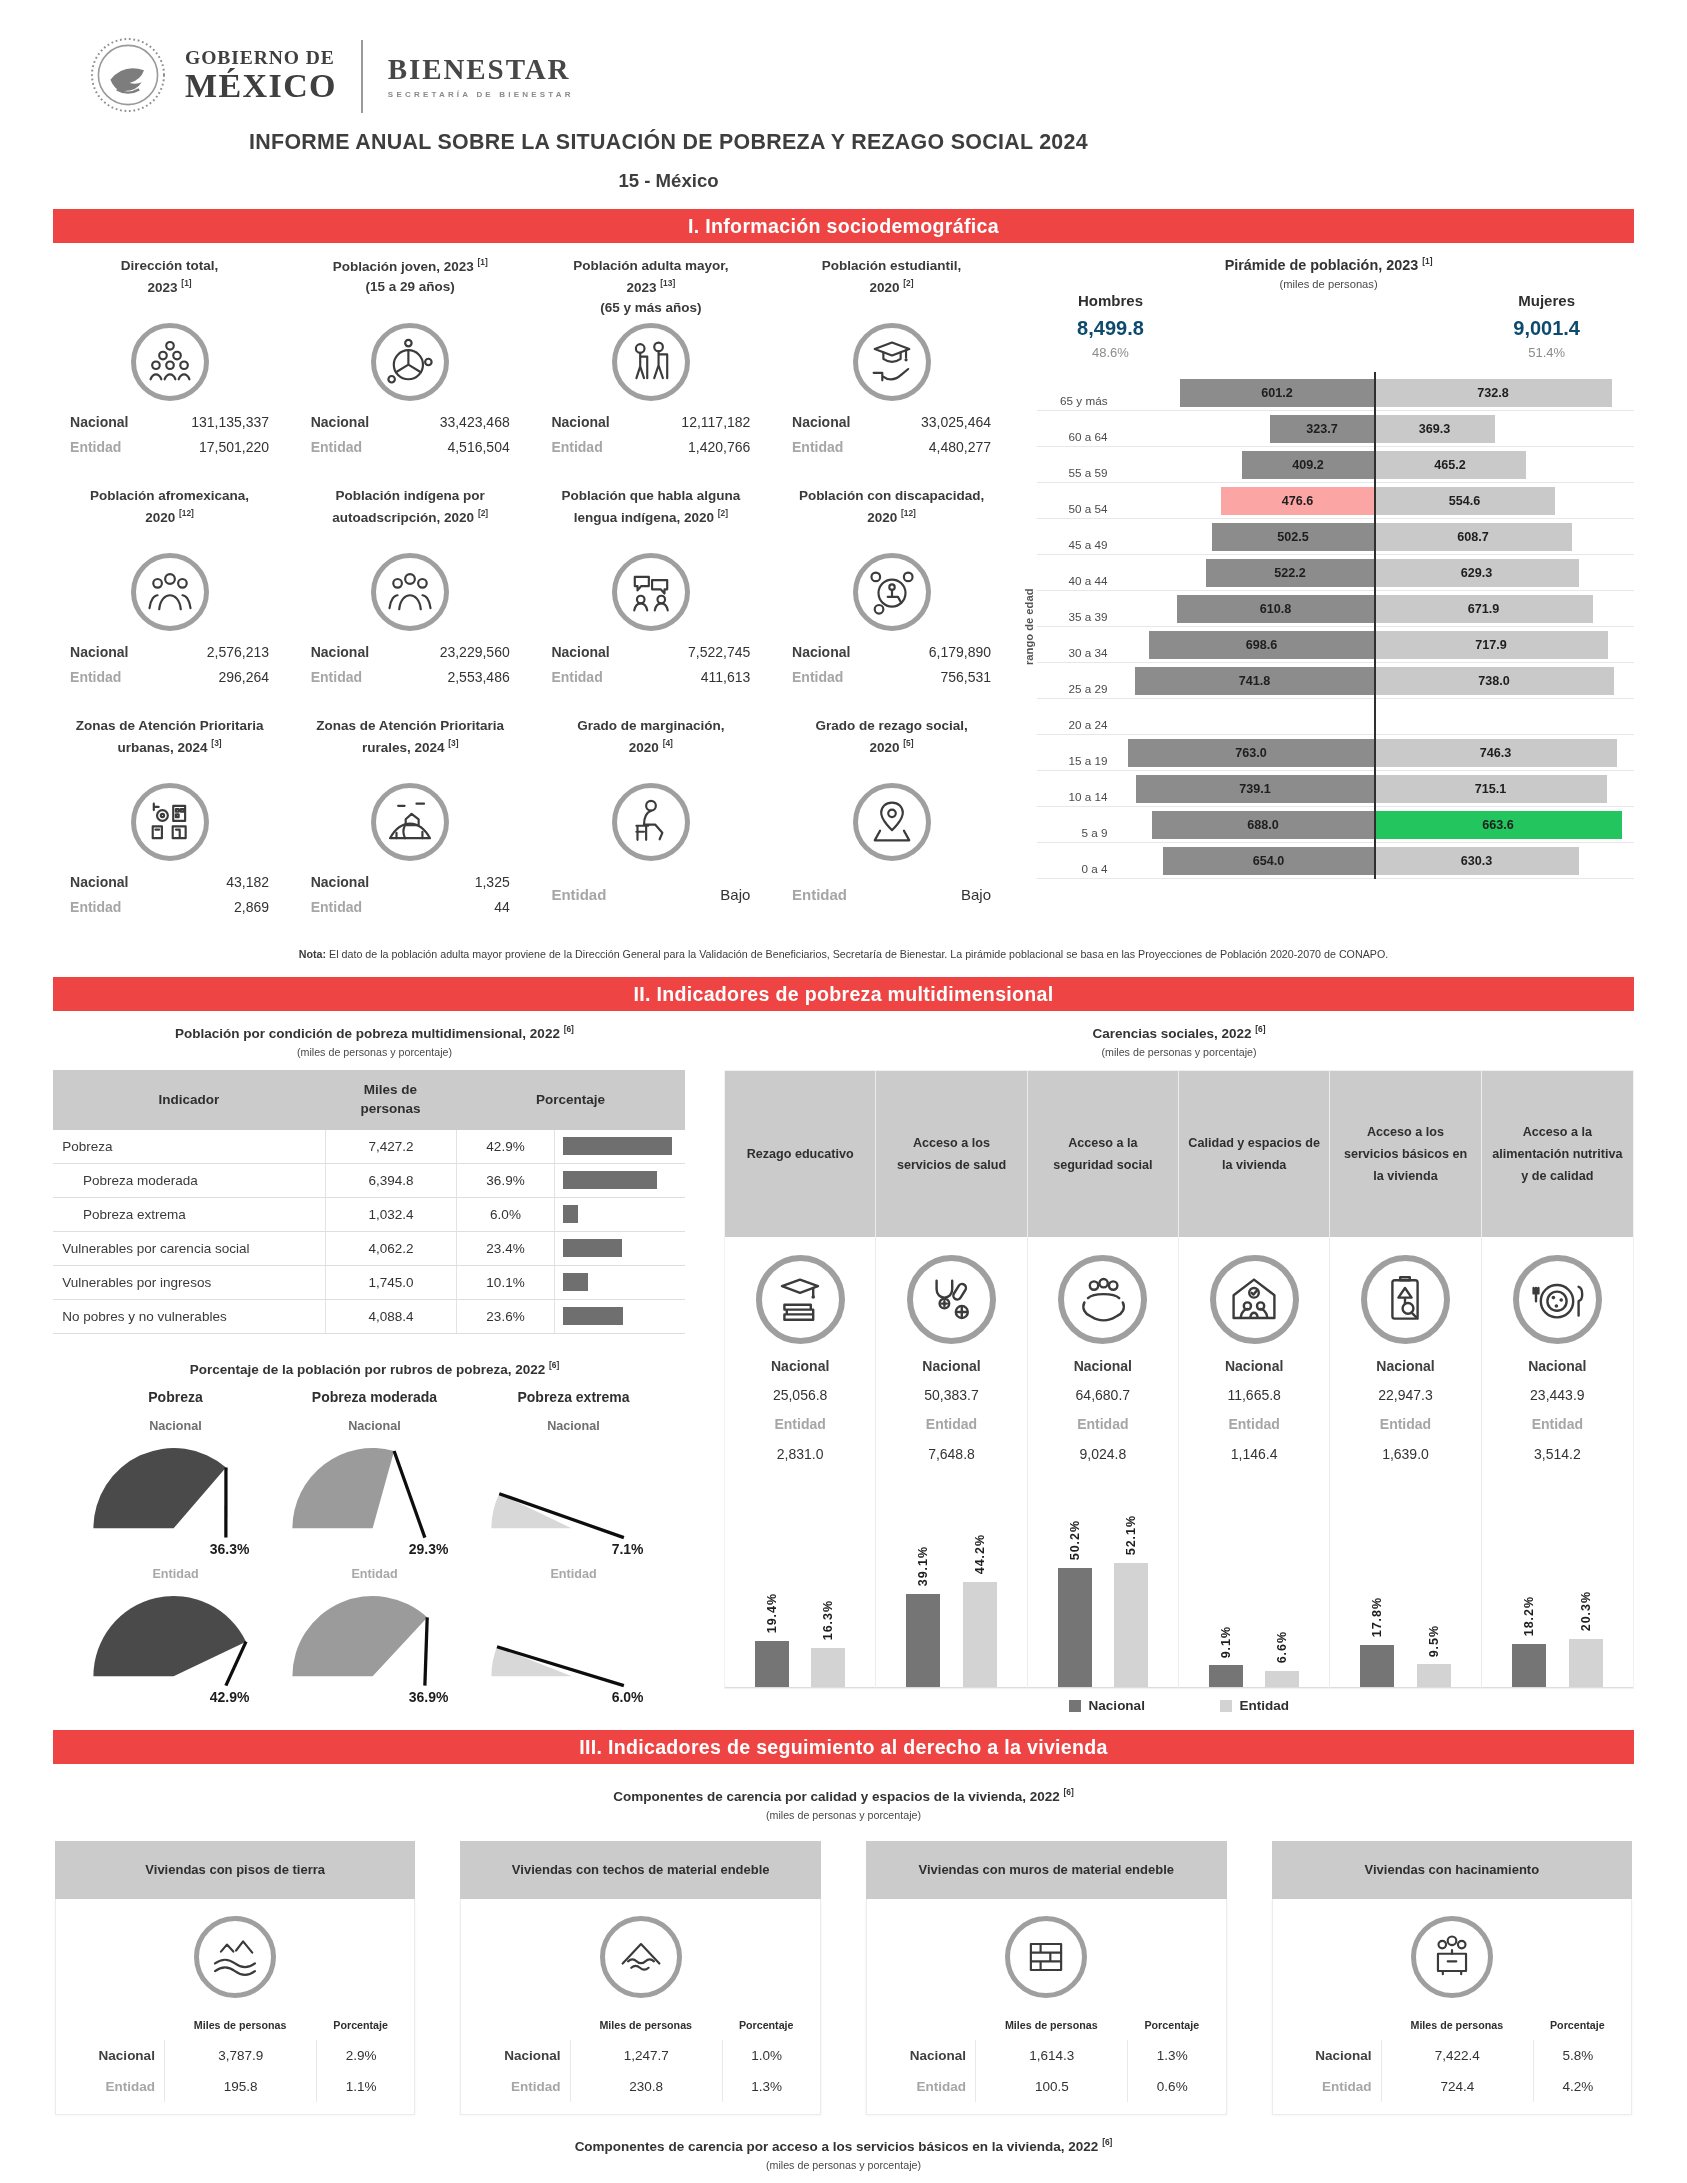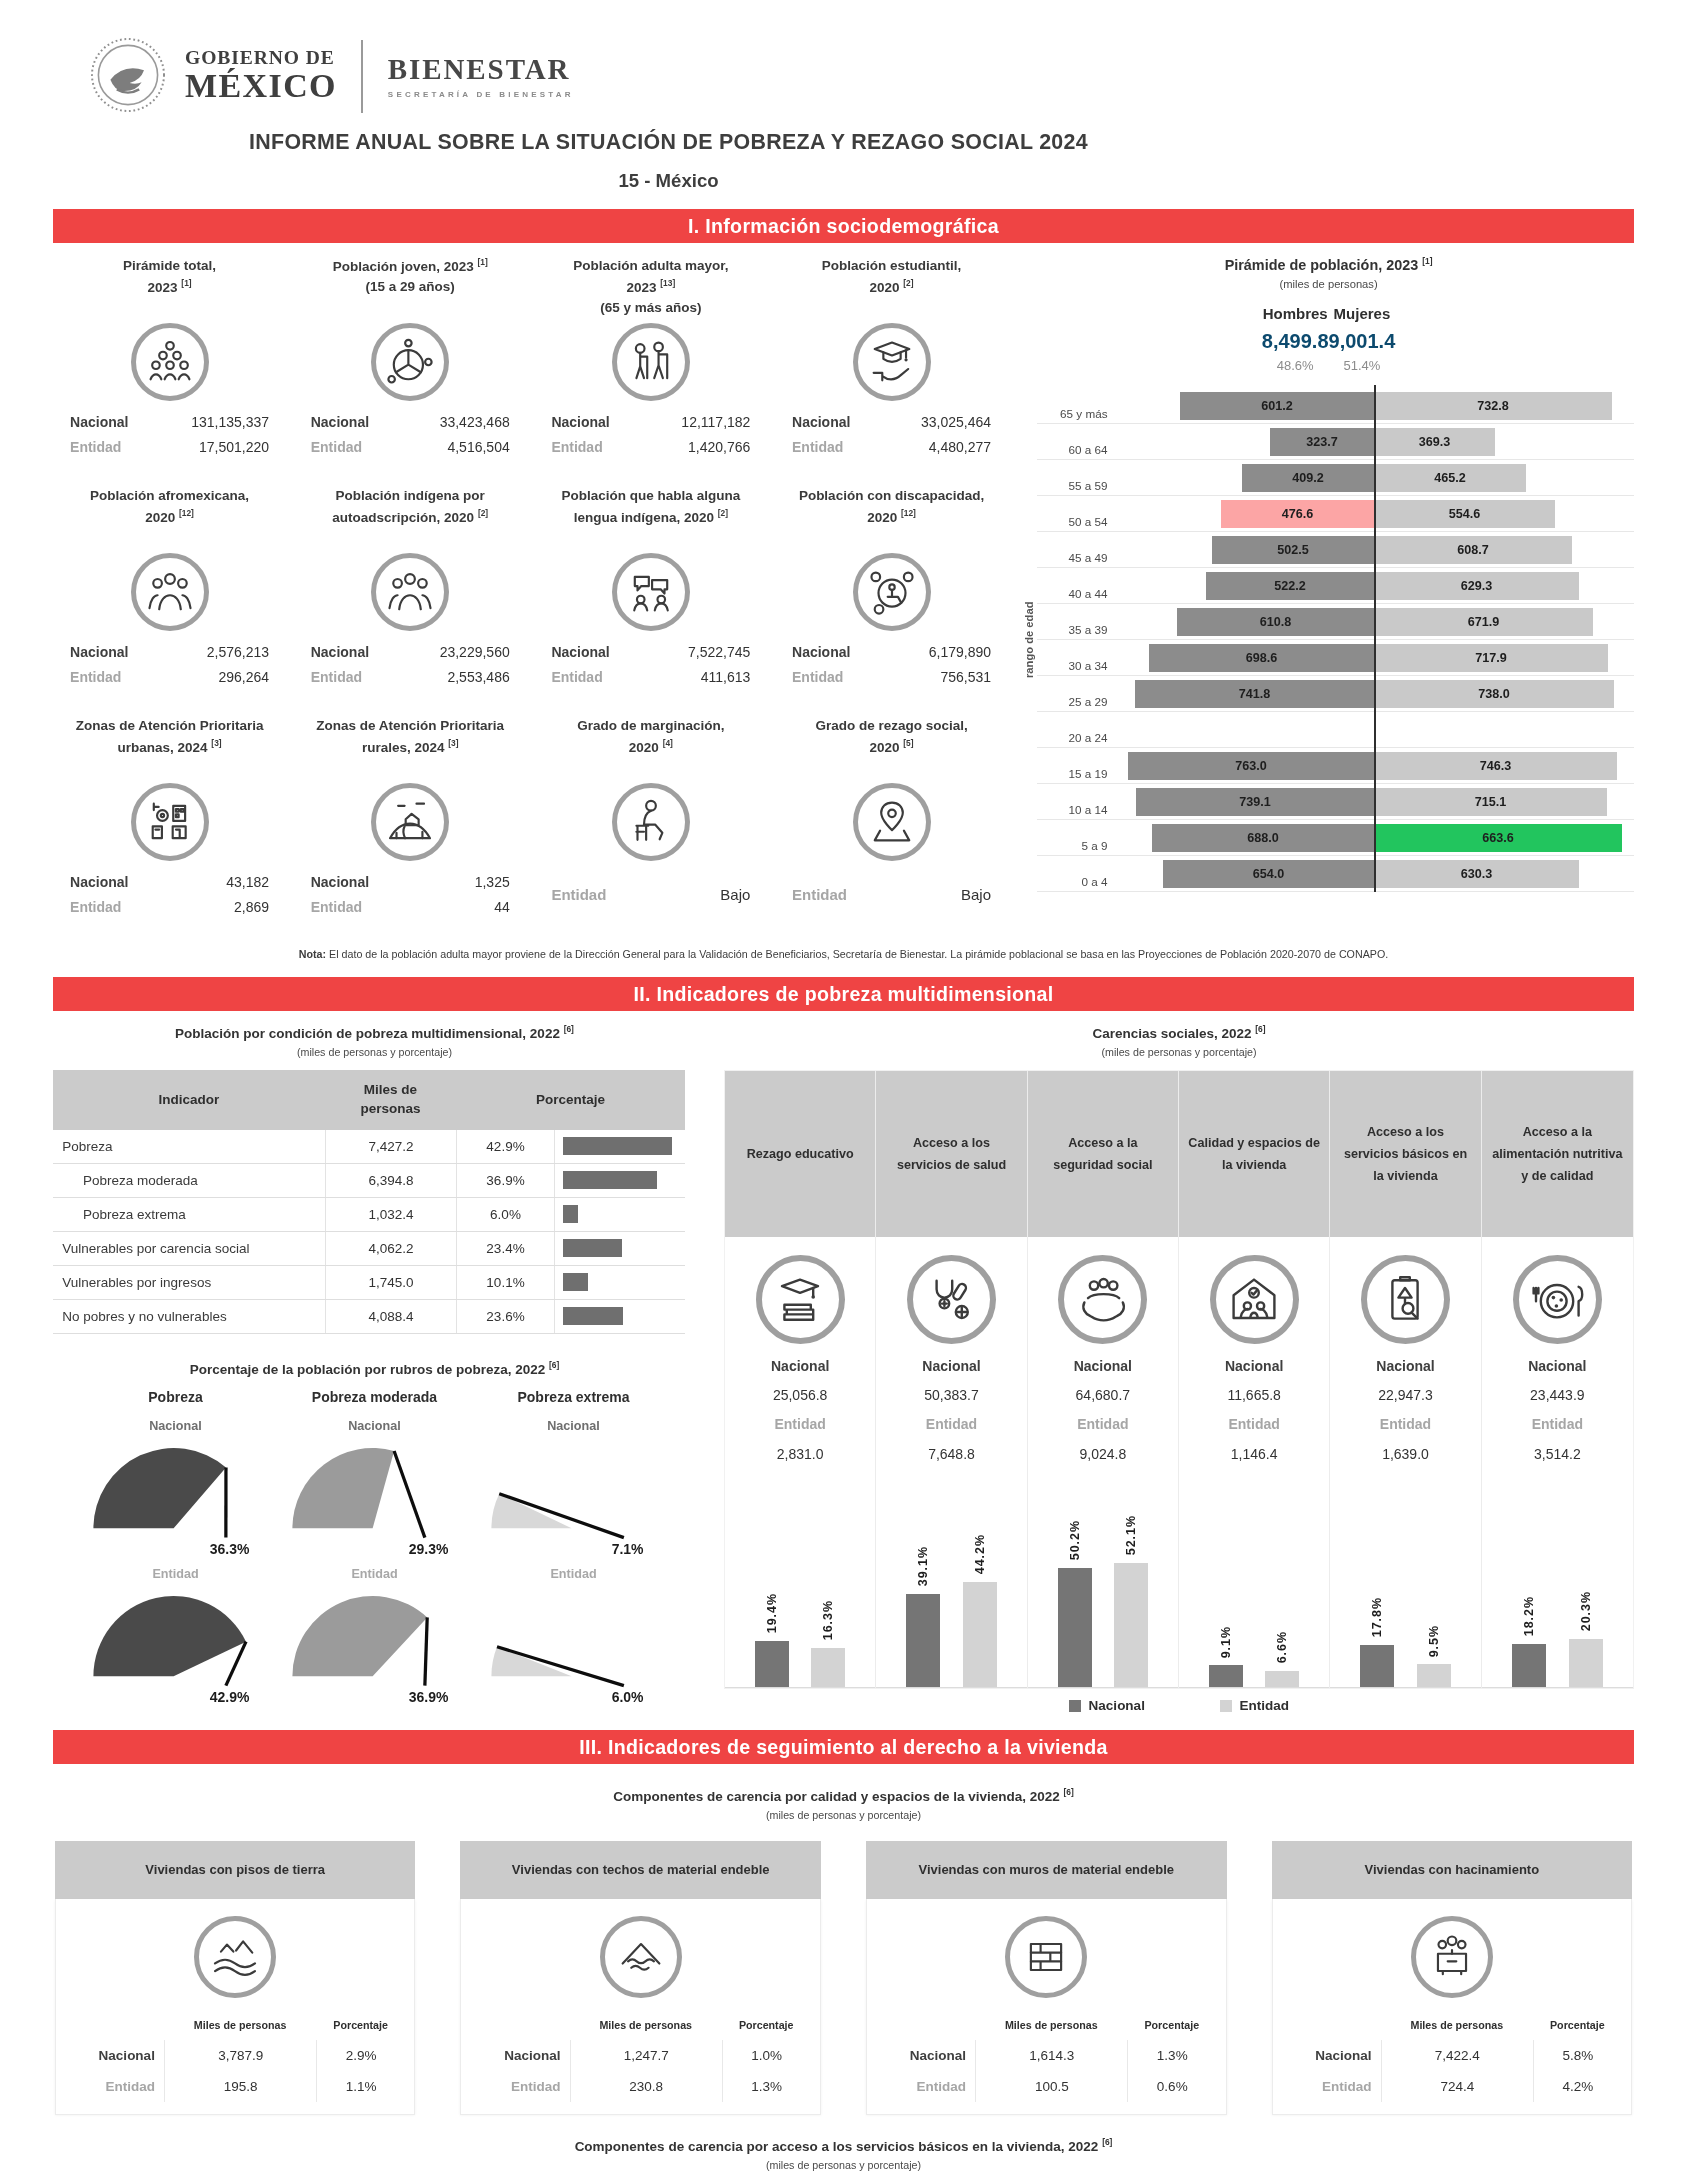--- a/index.html
+++ b/index.html
@@ -39,21 +39,21 @@
   .crow .lab { font-weight:bold; }
   .lab.nac { color:#3f3f3f; } .lab.ent { color:#a6a6a6; }
   .crow .val { color:#333; }
   .crow.single { margin-top:20.5px; font-size:15px; }
 
   
   .pyr { flex:1; }
   .pyr-title { text-align:center; font-weight:bold; font-size:14.4px; color:#333; }
   .pyr-title sup { font-size:8.4px; }
   .pyr-units { text-align:center; font-size:11.2px; color:#4a4a4a; margin-top:5.6px; }
-  .pyr-heads { display:flex; justify-content:center; padding:0 54px; margin-top:13px; }
+  .pyr-heads { display:flex; justify-content:space-between; padding:0 54px; margin-top:0; }
   .ph { text-align:center; line-height:1.5; }
   .ph .hl { font-weight:bold; font-size:15px; color:#2f2f2f; }
   .ph .ht { font-weight:bold; font-size:20px; color:#0c4a6e; }
   .ph .hp { font-size:13px; color:#8c8c8c; }
   .pyr-chart { display:flex; margin-top:13px; }
   .ylab { writing-mode:vertical-rl; transform:rotate(180deg); font-size:11.2px; font-weight:bold;
           color:#555; text-align:center; margin-right:1.9px; }
   .pyr-rows { position:relative; width:597px; }
   .prow { display:flex; height:36px; border-bottom:0.9px solid #e7e7e7; }
   .pagelab { width:78px; text-align:right; padding-right:7.5px; font-size:11.7px; color:#4a4a4a;
@@ -168,21 +168,21 @@
       <div class="subtitle">15 - México</div>
     </div>
   </header>
 
   <div class="secbar"><span>I. Información sociodemográfica</span></div>
 
   <div class="s1">
     <div class="s1-cards" id="s1-cards">
         <div class="card">
           <div class="ctitle">
-            <div>Pirámide total,</div>
+            <div>Dirección total,</div>
             <div>2023 <sup>[1]</sup></div>
           </div>
           <div class="circle">
             <svg class="ic" viewBox="0 0 100 100">
               <circle cx="50" cy="20" r="7"></circle>
               <circle cx="37" cy="38" r="7"></circle>
               <circle cx="63" cy="38" r="7"></circle>
               <circle cx="24" cy="56" r="7"></circle>
               <circle cx="50" cy="56" r="7"></circle>
               <circle cx="76" cy="56" r="7"></circle>

